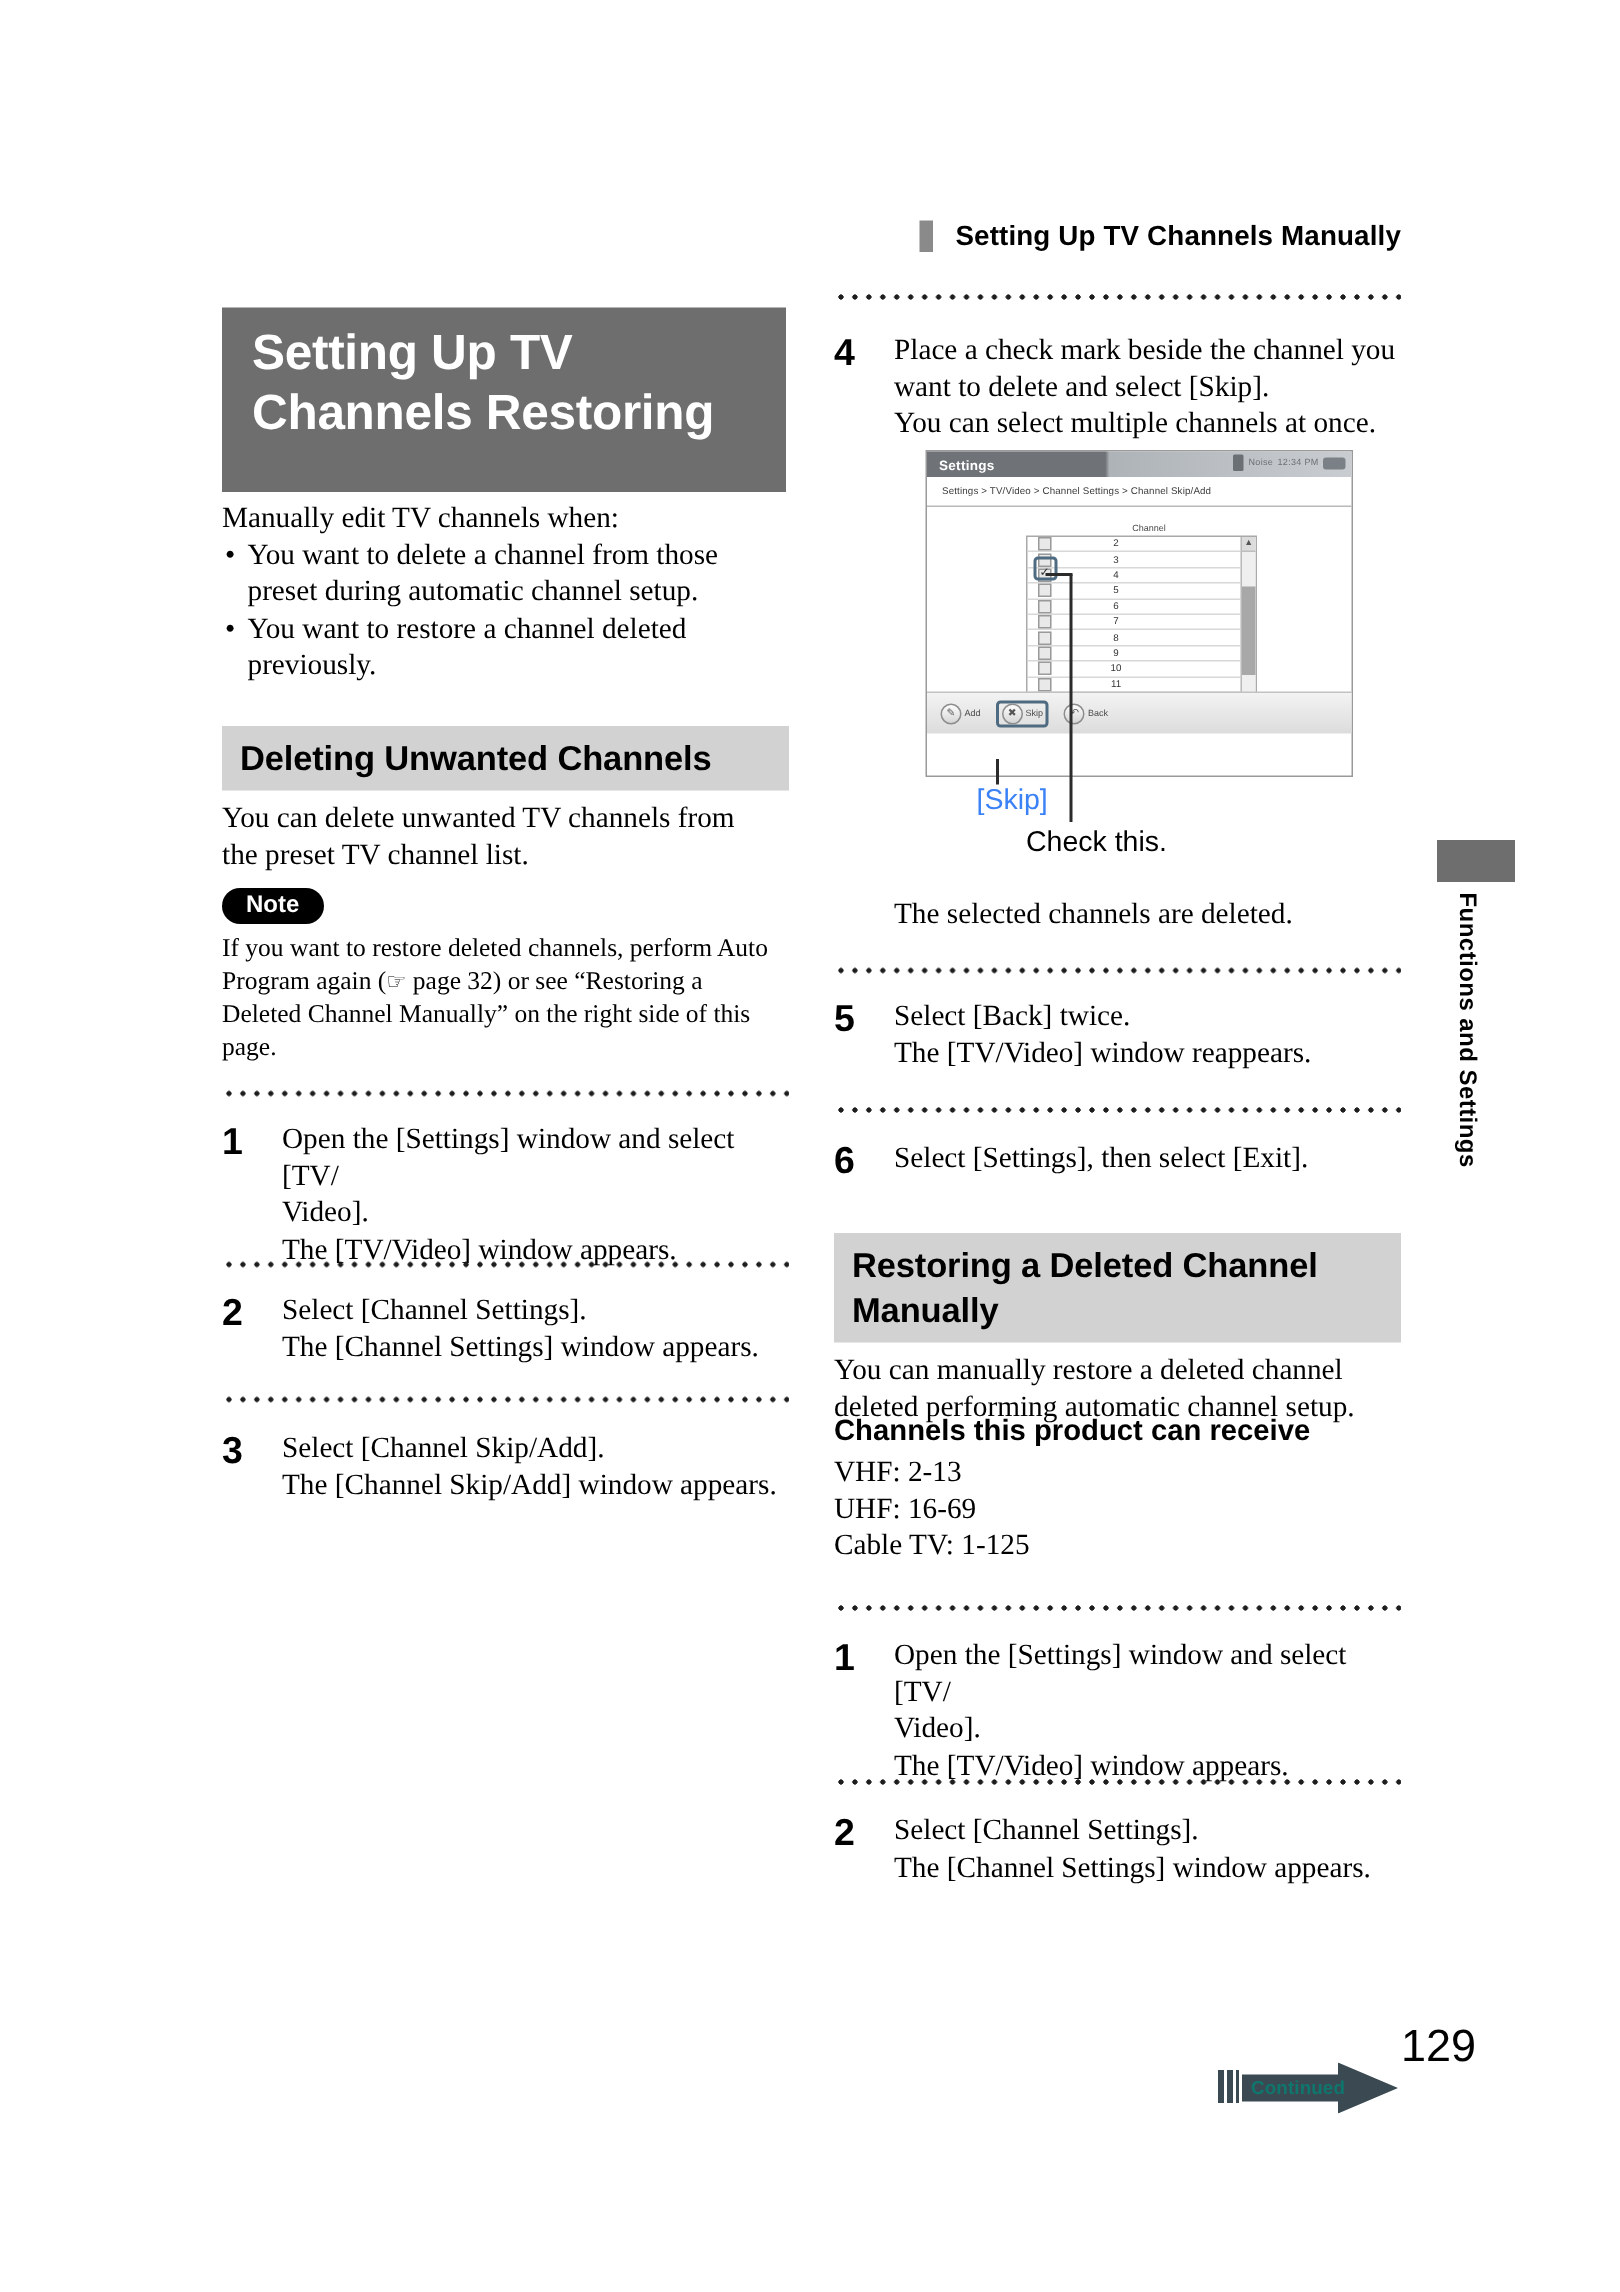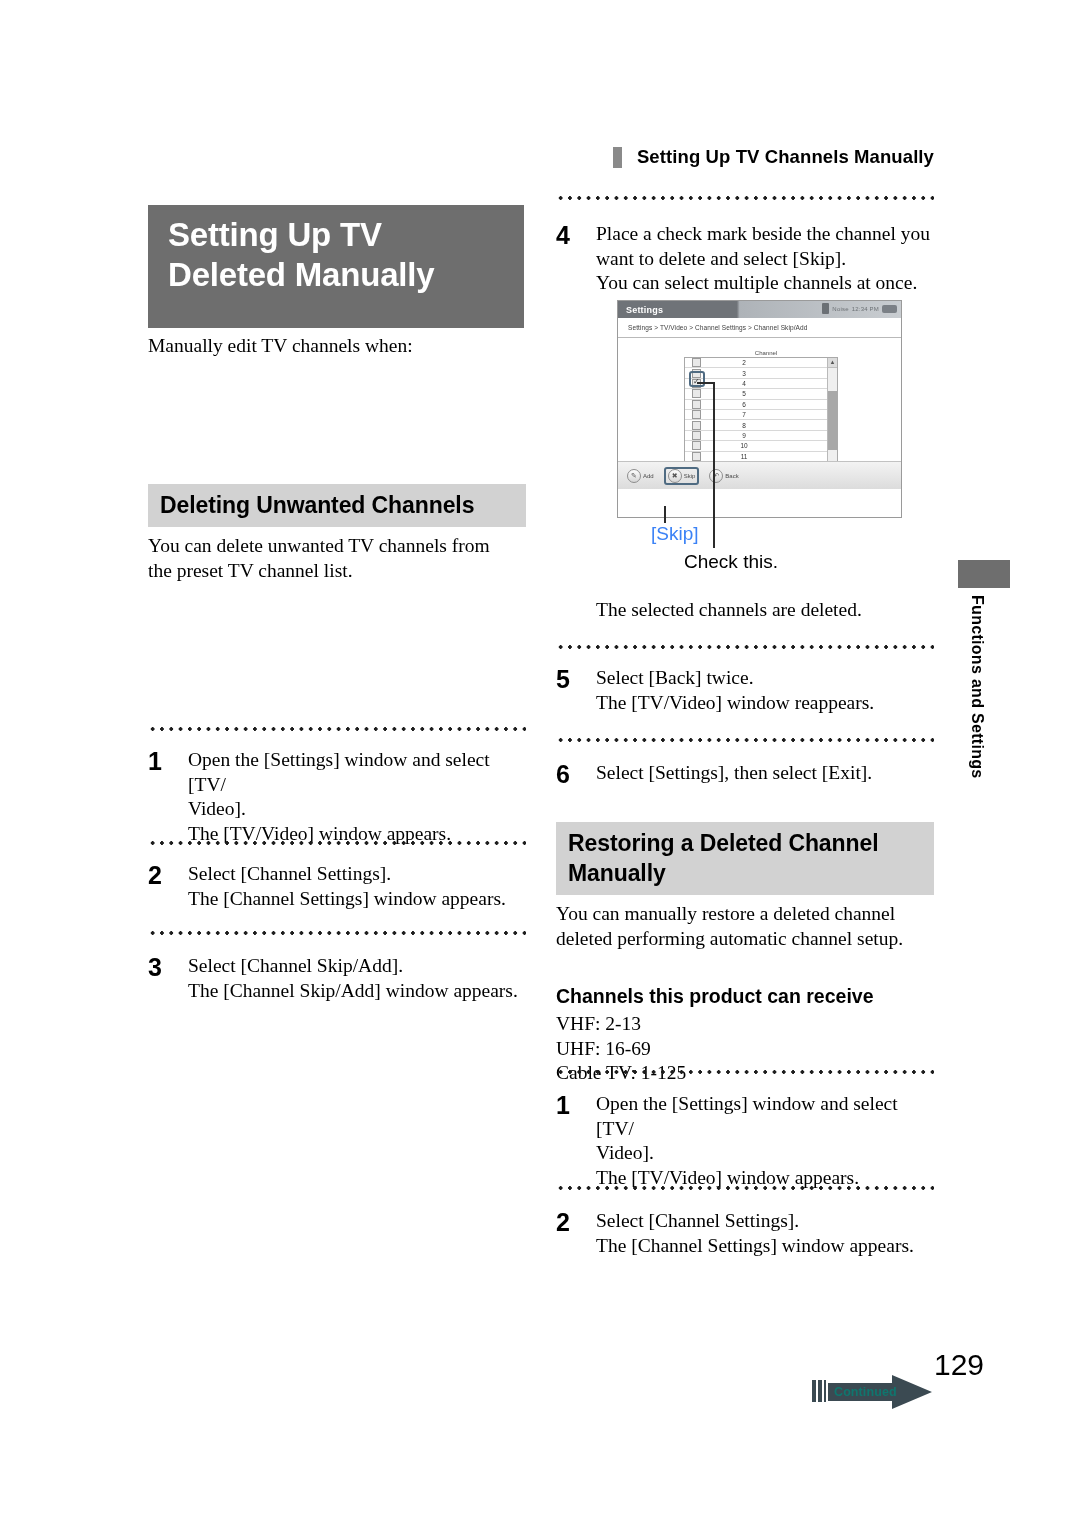--- a/index.html
+++ b/index.html
@@ -480,35 +480,43 @@
 
 <div class="page">
 
   <div class="runhead">
     <div class="runhead-bar"></div>
     <div class="runhead-text">Setting Up TV Channels Manually</div>
   </div>
 
   <div class="title-banner">
     <div class="t">Setting Up TV</div>
-    <div class="t">Deleted Manually</div>
+    <div class="t">Channels Restoring</div>
   </div>
 
   <div class="col-left" style="top:334px;">
     <div class="p">Manually edit TV channels when:</div>
+    <ul class="bullets">
+      <li>You want to delete a channel from those preset during automatic channel setup.</li>
+      <li>You want to restore a channel deleted previously.</li>
+    </ul>
   </div>
 
   <div class="col-left" style="top:484px;">
     <div class="sec-head">Deleting Unwanted Channels</div>
   </div>
 
   <div class="col-left" style="top:534px; width:368px;">
     <div class="p">You can delete unwanted TV channels from the preset TV channel list.</div>
   </div>
 
+  <div class="col-left" style="top:592px; width:372px;">
+    <span class="note-pill">Note</span>
+    <div class="note-body"><span>If you want to restore deleted channels, perform Auto Program again (</span><span class="hand">☞</span><span> page 32) or see “Restoring a Deleted Channel Manually” on the right side of this page.</span></div>
+  </div>
 
   <div class="col-left" style="top:727px;">
     <div class="dots"></div>
   </div>
   <div class="col-left" style="top:748px;">
     <div class="step">
       <div class="step-num">1</div>
       <div class="step-txt">
         <div>Open the [Settings] window and select [TV/</div>
         <div>Video].</div>
@@ -688,21 +696,21 @@
     <div class="sec-head">
       <div>Restoring a Deleted Channel</div>
       <div>Manually</div>
     </div>
   </div>
 
   <div class="col-right" style="top:902px;">
     <div class="p">You can manually restore a deleted channel deleted performing automatic channel setup.</div>
   </div>
 
-  <div class="col-right" style="top:984px;">
+  <div class="col-right" style="top:942px;">
     <div class="sans" style="font-weight:bold;font-size:19.5px;line-height:24px;">Channels this product can receive</div>
     <div class="p" style="margin-top:4px;">VHF: 2-13</div>
     <div class="p">UHF: 16-69</div>
     <div class="p">Cable TV: 1-125</div>
   </div>
 
   <div class="col-right" style="top:1070px;">
     <div class="dots"></div>
   </div>
   <div class="col-right" style="top:1092px;">

